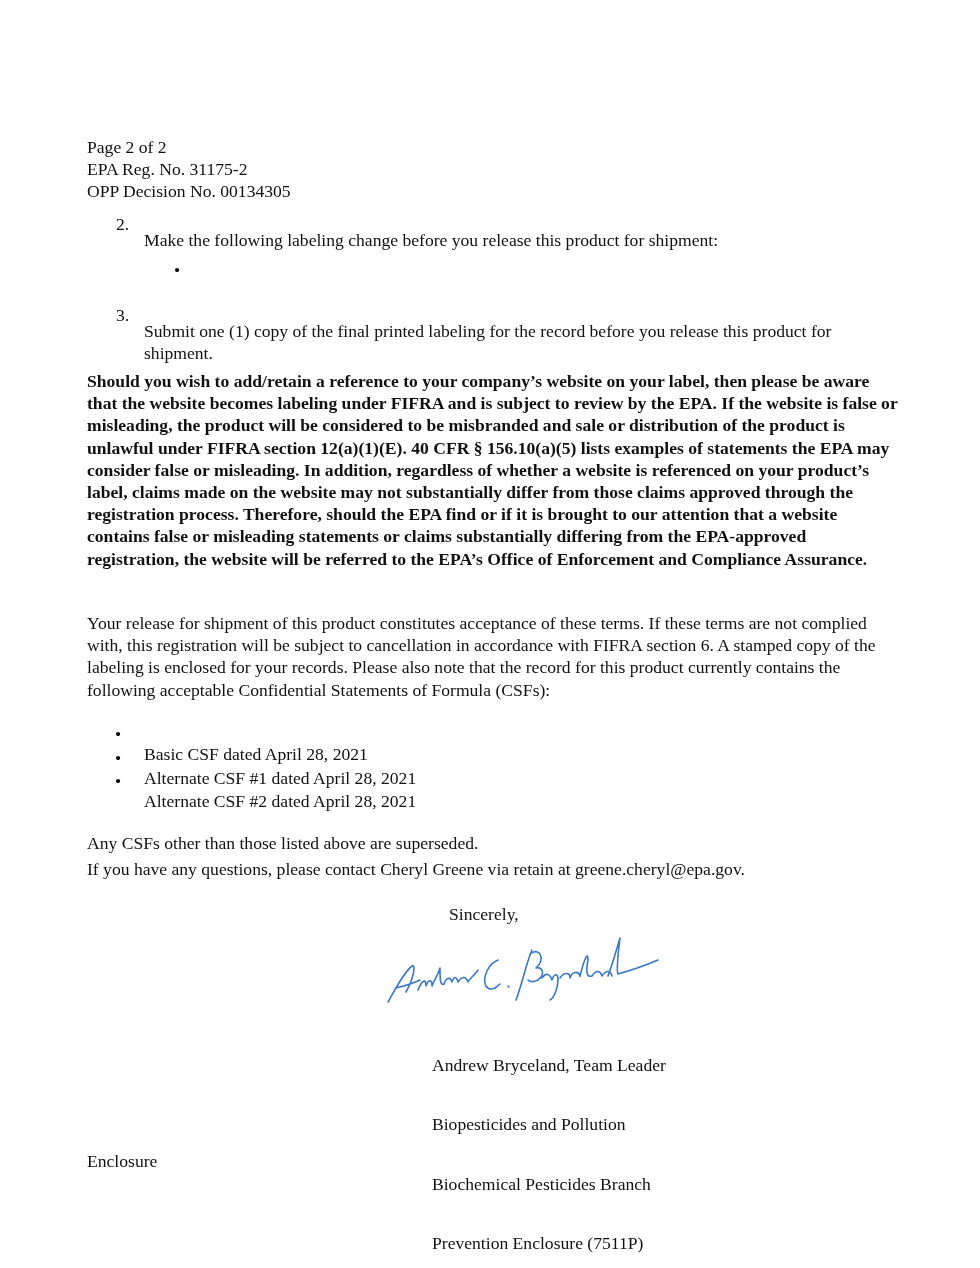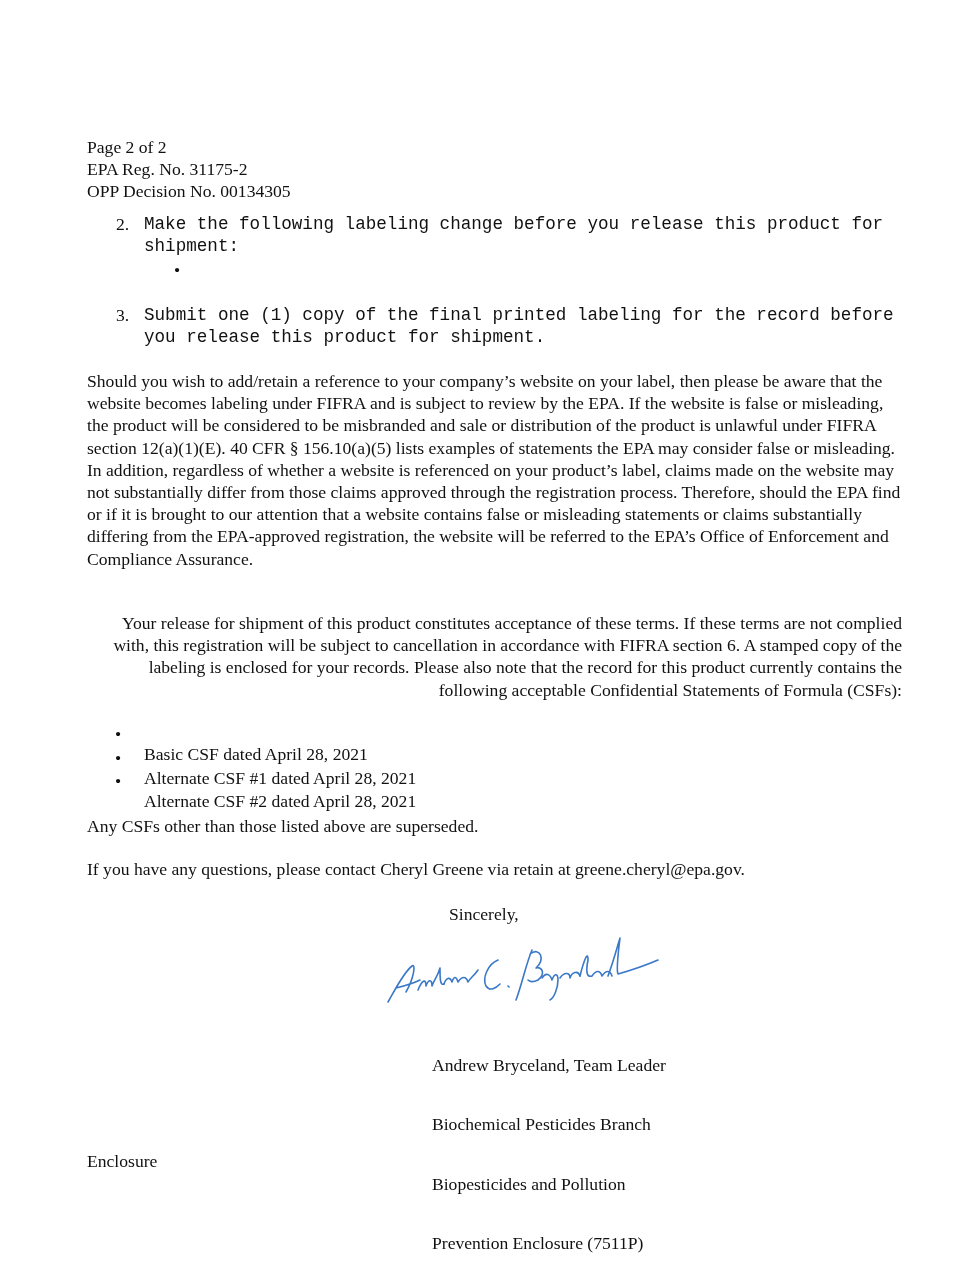--- a/index.html
+++ b/index.html
@@ -6,21 +6,21 @@
   body {
     width: 980px; height: 1268px; position: relative; overflow: hidden;
     font-family: "Liberation Serif", "DejaVu Serif", serif;
     color: #111111; font-size: 17.6px; line-height: 22.2px;
   }
   .abs { position: absolute; }
   .header { left: 87px; top: 88px; margin-top: 48px; }
   .header div { height: 22.2px; white-space: nowrap; }
   .num-item { left: 116px; width: 800px; }
   .num-item .num { position: absolute; left: 0; top: 0; }
-  .num-item .txt { position: absolute; left: 28px; top: 0; width: 760px; font-family: Liberation Mono, monospace; }
+  .num-item .txt { position: absolute; left: 28px; top: 16px; width: 760px; }
   .bullet-row { white-space: nowrap; }
   .bullet-row .dot { position: absolute; }
   .para { left: 87px; width: 815px; text-align: left; }
   .para p { margin: 0; }
   .csf-list { left: 115px; top: 723px; }
   .csf-list .item { position: relative; height: 23.5px; white-space: nowrap; }
   .csf-list .item .dot { position: absolute; left: 0; top: 0; }
   .csf-list .item .t { position: absolute; left: 29px; top: 0; margin-top: 20px; }
   .sig-block { left: 432px; }
   .sig-block div { height: 22.4px; white-space: nowrap; margin-top: 37px; }
@@ -41,44 +41,44 @@
 </div>
 <div class="abs bullet-row" style="left:174px; top:259px; width:700px; height:24px;">
   <span class="dot" style="left:0;">•</span>
 </div>
 
 <div class="abs num-item" style="top:304px; height:46px;">
   <span class="num">3.</span>
   <span class="txt">Submit one (1) copy of the final printed labeling for the record before you release this product for shipment.</span>
 </div>
 
-<div class="abs para" style="top:370px;">
+<div class="abs para" style="top:370px;font-weight:bold;">
   <p>Should you wish to add/retain a reference to your company’s website on your label, then please be aware that the website becomes labeling under FIFRA and is subject to review by the EPA. If the website is false or misleading, the product will be considered to be misbranded and sale or distribution of the product is unlawful under FIFRA section 12(a)(1)(E). 40 CFR § 156.10(a)(5) lists examples of statements the EPA may consider false or misleading. In addition, regardless of whether a website is referenced on your product’s label, claims made on the website may not substantially differ from those claims approved through the registration process. Therefore, should the EPA find or if it is brought to our attention that a website contains false or misleading statements or claims substantially differing from the EPA-approved registration, the website will be referred to the EPA’s Office of Enforcement and Compliance Assurance.</p>
 </div>
 
-<div class="abs para" style="top:612px;text-align:right;">
+<div class="abs para" style="top:612px;">
   <p>Your release for shipment of this product constitutes acceptance of these terms. If these terms are not complied with, this registration will be subject to cancellation in accordance with FIFRA section 6. A stamped copy of the labeling is enclosed for your records. Please also note that the record for this product currently contains the following acceptable Confidential Statements of Formula (CSFs):</p>
 </div>
 
 <div class="abs csf-list">
   <div class="item">
     <span class="dot">•</span>
     <span class="t">Basic CSF dated April 28, 2021</span>
   </div>
   <div class="item">
     <span class="dot">•</span>
     <span class="t">Alternate CSF #1 dated April 28, 2021</span>
   </div>
   <div class="item">
     <span class="dot">•</span>
     <span class="t">Alternate CSF #2 dated April 28, 2021</span>
   </div>
 </div>
 
-<div class="abs" style="left:87px; top:815px; white-space:nowrap;">Any CSFs other than those listed above are superseded.</div>
+<div class="abs" style="left:87px; top:832px; white-space:nowrap;">Any CSFs other than those listed above are superseded.</div>
 
 <div class="abs" style="left:87px; top:858px; white-space:nowrap;">If you have any questions, please contact Cheryl Greene via retain at greene.cheryl@epa.gov.</div>
 
 <div class="abs" style="left:449px; top:903px; white-space:nowrap;">Sincerely,</div>
 
 <div class="abs signature">
   <svg width="280" height="78" viewBox="0 0 280 78" fill="none" stroke="#3a78c8" stroke-width="1.6" stroke-linecap="round" stroke-linejoin="round">
     <path d="M6 72 C 14 58, 22 42, 30 36 C 34 33, 32 48, 24 62 M14 58 C 22 56, 30 54, 38 50"></path>
     <path d="M36 60 C 40 50, 44 48, 44 56 C 46 50, 50 48, 50 56 C 52 50, 56 46, 58 38 C 58 48, 58 56, 62 54"></path>
     <path d="M62 54 C 64 48, 68 46, 70 52 C 72 46, 74 46, 76 52 C 80 46, 84 46, 86 52 C 88 48, 92 46, 96 40"></path>
@@ -86,19 +86,19 @@
     <path d="M126 56 L 127 57"></path>
     <path d="M150 20 C 144 34, 140 54, 134 70 M148 24 C 158 16, 164 30, 154 38 C 160 36, 164 44, 156 50 C 152 52, 148 52, 146 50"></path>
     <path d="M160 48 C 164 42, 168 44, 170 50 C 172 44, 176 42, 176 50 C 176 58, 172 68, 168 70 M178 48 C 182 42, 188 42, 188 48 C 190 42, 196 40, 198 46"></path>
     <path d="M198 46 C 202 30, 206 20, 206 30 C 204 40, 204 48, 210 46 C 214 40, 218 40, 220 46 C 224 40, 228 40, 230 46"></path>
     <path d="M226 46 C 232 30, 236 14, 238 8 C 236 24, 234 40, 236 44 C 250 40, 262 36, 276 30"></path>
   </svg>
 </div>
 
 <div class="abs sig-block" style="top:1017px;">
   <div>Andrew Bryceland, Team Leader</div>
+  <div>Biopesticides and Pollution</div>
   <div>Biochemical Pesticides Branch</div>
-  <div>Biopesticides and Pollution</div>
   <div>Prevention Enclosure (7511P)</div>
   <div>Office of Pesticide Programs</div>
 </div>
 
 <div class="abs" style="left:87px; top:1150px;">Enclosure</div>
 
 </body></html>

